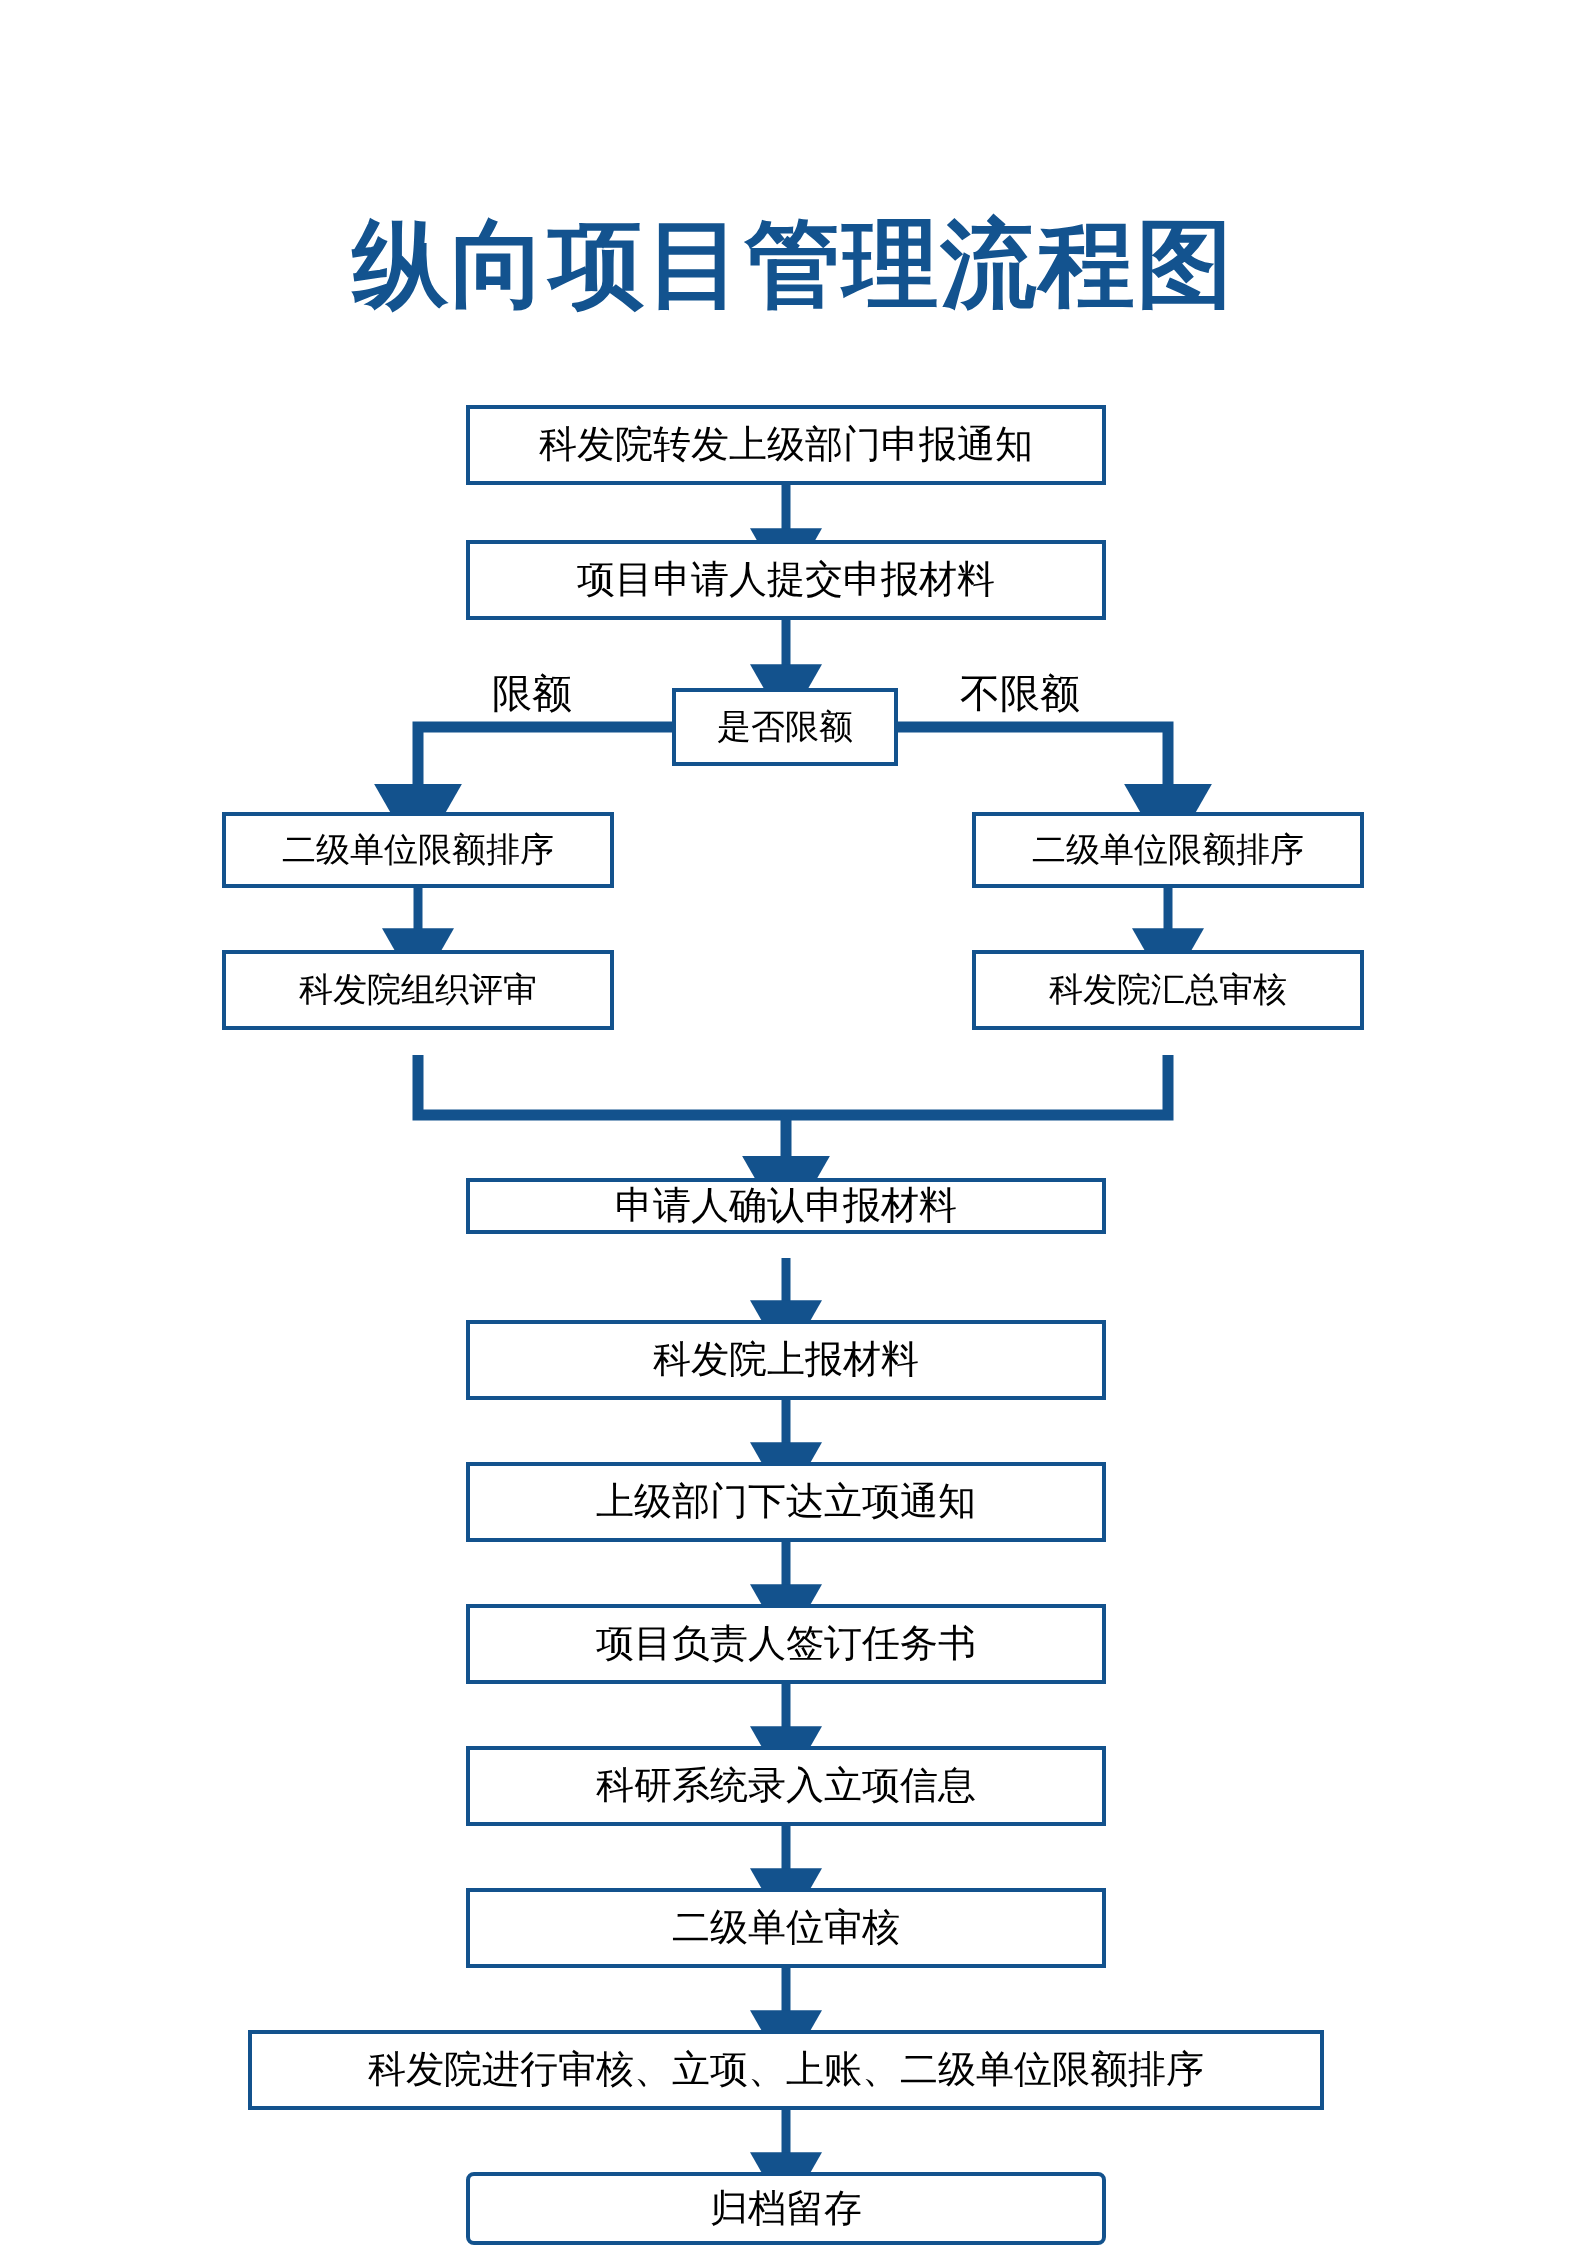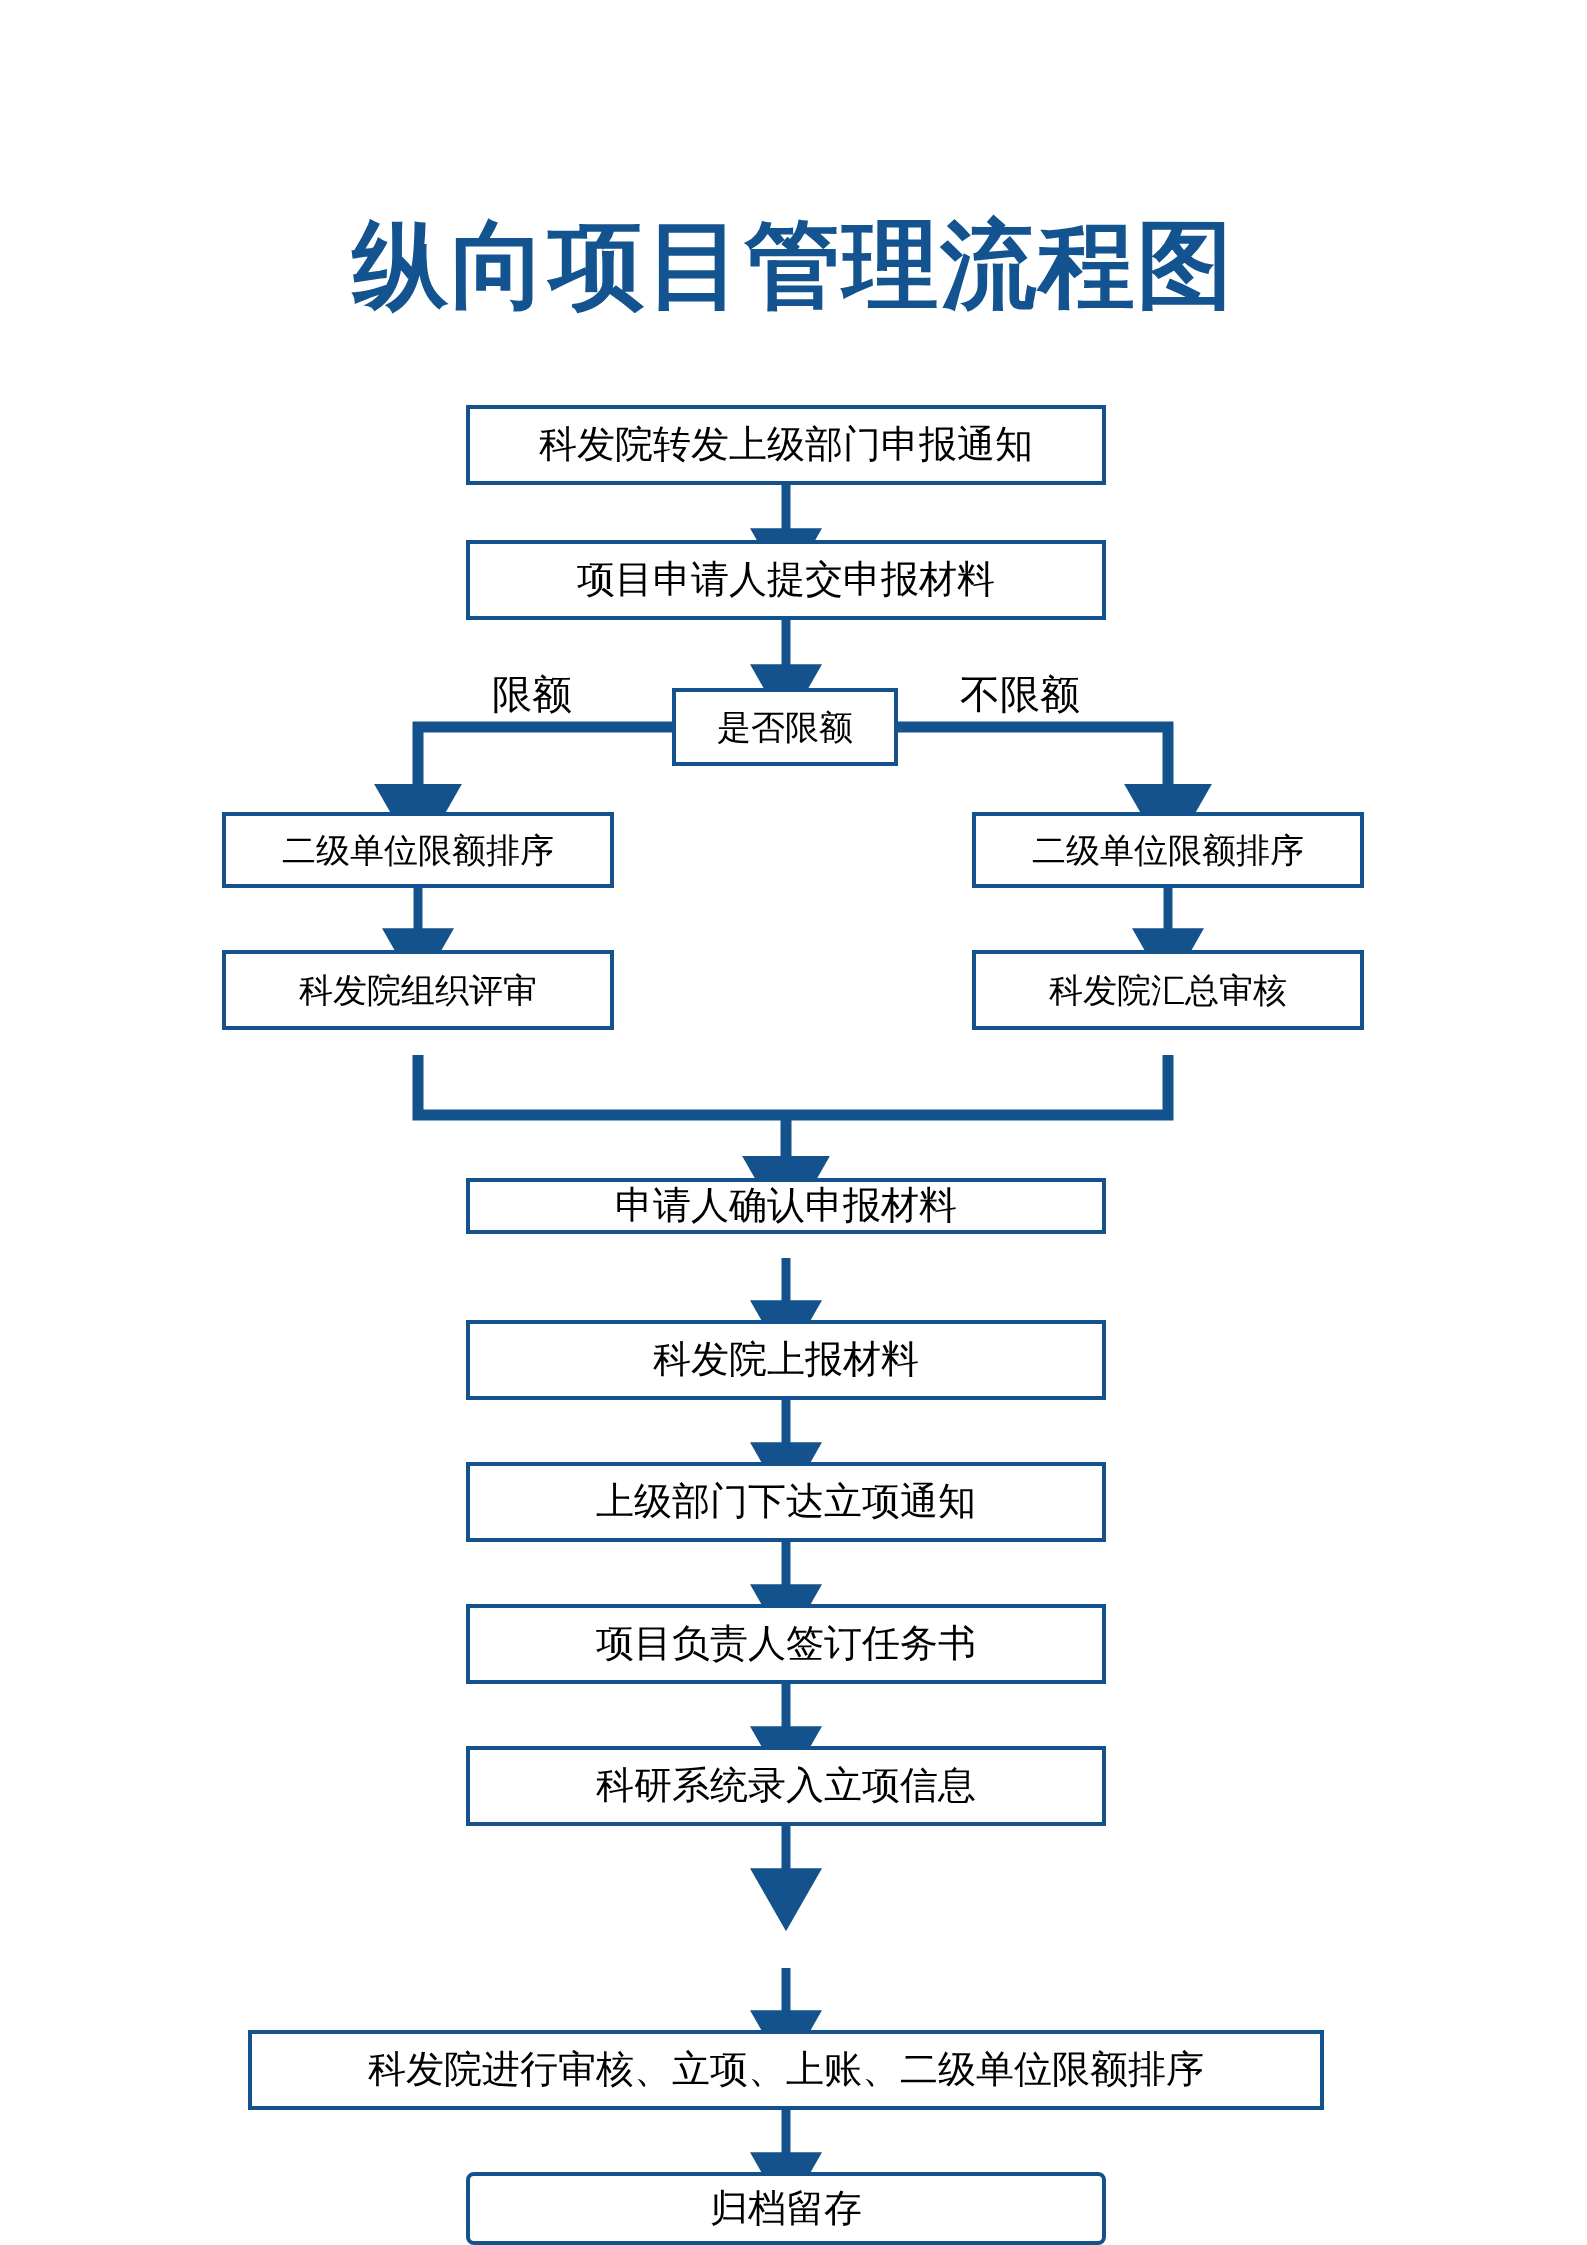--- a/index.html
+++ b/index.html
@@ -5,21 +5,21 @@
   html, body {
     margin: 0;
     padding: 0;
     background: #ffffff;
   }
   #page {
     position: relative;
     width: 1587px;
     height: 2245px;
     background: #ffffff;
-    font-family: Liberation Sans, sans-serif;
+    font-family: Liberation Serif, serif;
     overflow: hidden;
   }
   #title {
     position: absolute;
     left: 0;
     top: 212px;
     width: 1587px;
     text-align: center;
     color: #13538f;
     font-size: 96px;
@@ -130,20 +130,21 @@
   <div class="node" style="left:466px; top:1178px; width:640px; height:56px;">申请人确认申报材料</div>
 
   <div class="node" style="left:466px; top:1320px; width:640px; height:80px;">科发院上报材料</div>
 
   <div class="node" style="left:466px; top:1462px; width:640px; height:80px;">上级部门下达立项通知</div>
 
   <div class="node" style="left:466px; top:1604px; width:640px; height:80px;">项目负责人签订任务书</div>
 
   <div class="node" style="left:466px; top:1746px; width:640px; height:80px;">科研系统录入立项信息</div>
 
+  <div class="node" style="left:466px; top:1888px; width:640px; height:80px;">二级单位审核</div>
 
   <div class="node wide" style="left:248px; top:2030px; width:1076px; height:80px;">科发院进行审核、立项、上账、二级单位限额排序</div>
 
   <div class="node" style="left:466px; top:2172px; width:640px; height:73px;border-radius:8px;">归档留存</div>
 
   <div class="edge-label" style="left:492px; top:674px;">限额</div>
 
   <div class="edge-label" style="left:960px; top:674px;">不限额</div>
 
 </div>

